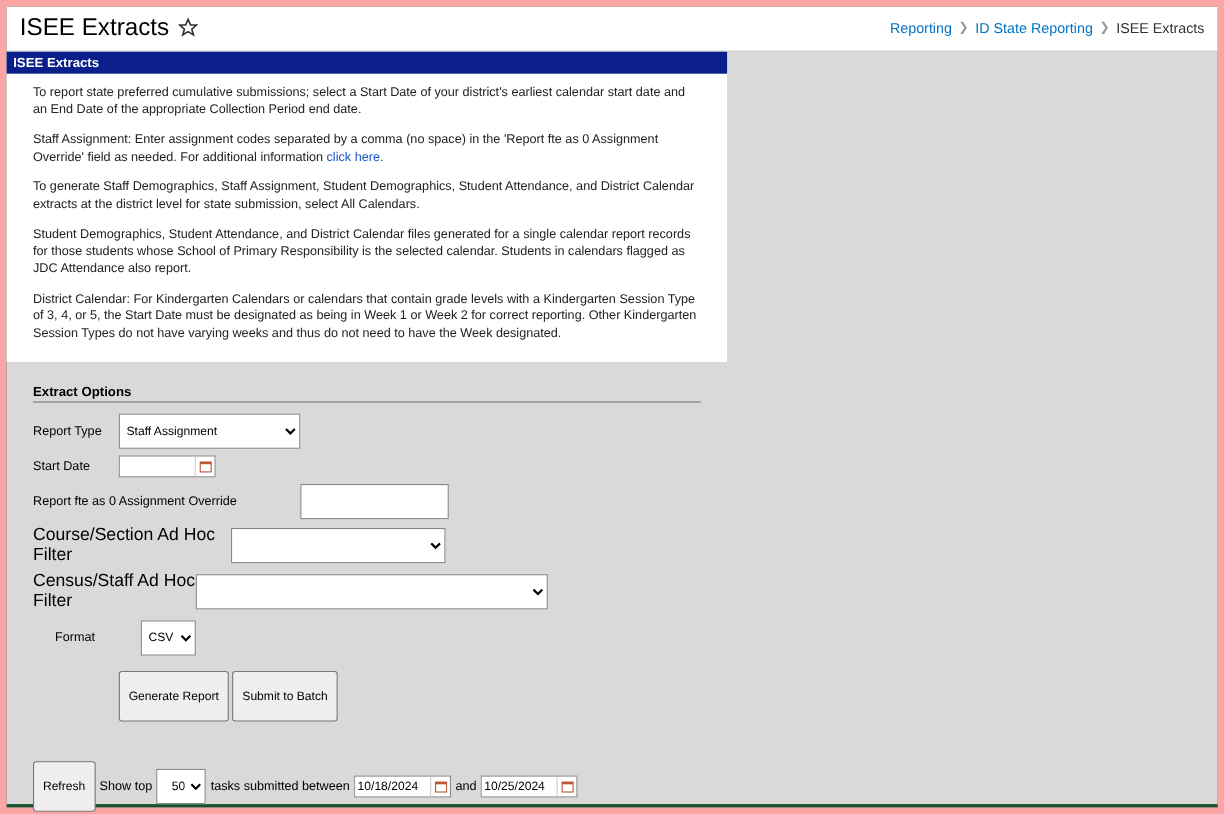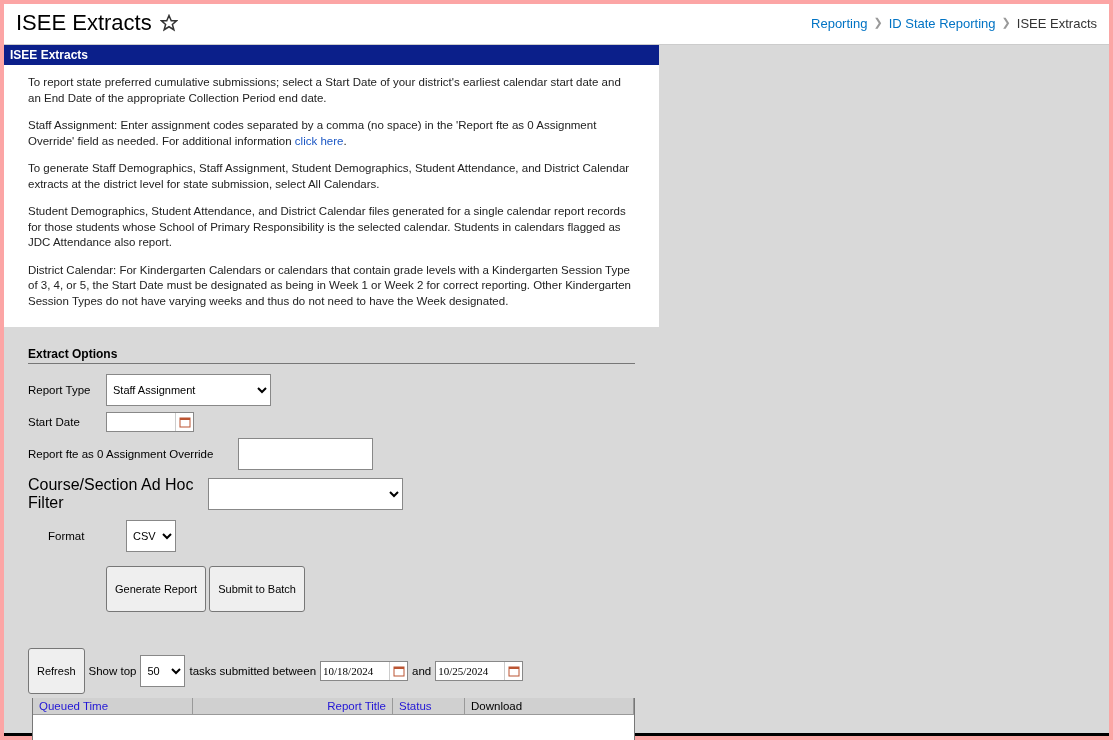--- a/index.html
+++ b/index.html
@@ -7,22 +7,22 @@
     margin: 0;
     font-family: Arial, Helvetica, sans-serif;
     font-size: 12px;
     background: #fff;
     color: #000;
   }
   .page {
     width: 1113px;
     height: 740px;
     position: relative;
-    border: 4px solid #fca5a5;
-    background: #000000;
+    border: 6px solid #fca5a5;
+    background: #14532d;
     box-shadow: 4px 4px 0 rgba(0,0,0,0.9);
   }
   .topbar {
     display: flex;
     justify-content: space-between;
     align-items: center;
     padding: 6px 12px 8px 12px;
     border-bottom: 1px solid #ccc;
     background: #fff;
   }
@@ -79,39 +79,39 @@
     border-bottom: 1px solid #777;
     padding-bottom: 2px;
     margin-bottom: 10px;
   }
   .form-row {
     display: flex;
     align-items: center;
     margin-bottom: 6px;
   }
   .form-row .lbl { width: 78px; font-size: 11.5px; }
-  .form-row .lbl-wide { width: 210px; font-size: 11.5px; }
+  .form-row .lbl-wide { width: 243px; font-size: 11.5px; }
   .form-row .lbl-mid { width: 180px; font-size: 16px; }
   select, input[type=text] {
     font-family: inherit;
     font-size: 11px;
     border: 1px solid #888;
     background: #fff;
     padding: 1px 2px;
     height: 32px;
   }
   .select-reporttype { width: 165px; }
   .date-wrap {
     display: inline-flex;
     align-items: center;
     border: 1px solid #888;
     background:#fff;
     height: 20px;
   }
-  .date-wrap input { border:none; height:16px; width: 68px; outline:none;font-family:Liberation Serif, serif; }
+  .date-wrap input { border:none; height:16px; width: 68px; outline:none; }
   .cal-btn {
     width: 18px; height: 18px;
     display:inline-flex; align-items:center; justify-content:center;
     cursor:pointer;
     border-left:1px solid #ccc;
   }
   .override-input { width: 135px; height: 20px; }
   .select-course { width: 195px; }
   .select-census { width: 320px; }
   .select-format { width: 50px; }
@@ -129,21 +129,21 @@
     width: 655px;
     padding: 18px 24px 10px 24px;
   }
   .batch-controls {
     display:flex;
     align-items:center;
     gap:4px;
     font-size:11.5px;
     margin-bottom:4px;
   }
-  .select-top { width:45px; }
+  .select-top { width:45px;text-align:right; }
   .batch-date-input { width: 70px; }
   .queue-header {
     background: #6a6a6a;
     color: #fff;
     font-weight: bold;
     font-size: 11.5px;
     padding: 2px 6px;
   }
   .queue-table {
     width: 603px;
@@ -237,20 +237,26 @@
         <input type="text" class="override-input" value="" style="">
       </div>
 
       <div class="form-row">
         <span class="lbl-mid">Course/Section Ad Hoc Filter</span>
         <select class="select-course">
           <option></option>
         </select>
       </div>
 
+      <div class="form-row">
+        <span class="lbl-mid" style="width:148px">Census/Staff Ad Hoc Filter</span>
+        <select class="select-census">
+          <option></option>
+        </select>
+      </div>
 
       <div class="form-row" style="margin-top:8px;padding-left:20px;">
         <span class="lbl">Format</span>
         <select class="select-format">
           <option>CSV</option>
         </select>
       </div>
 
       <div class="btn-row">
         <button class="btn">Generate Report</button>

